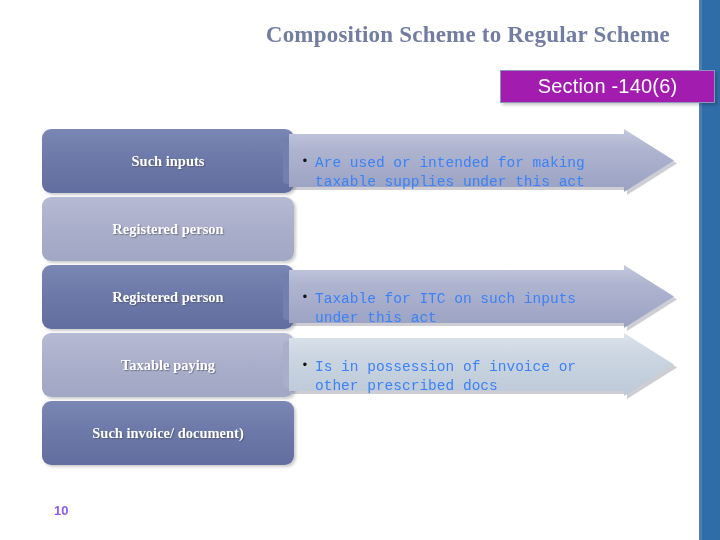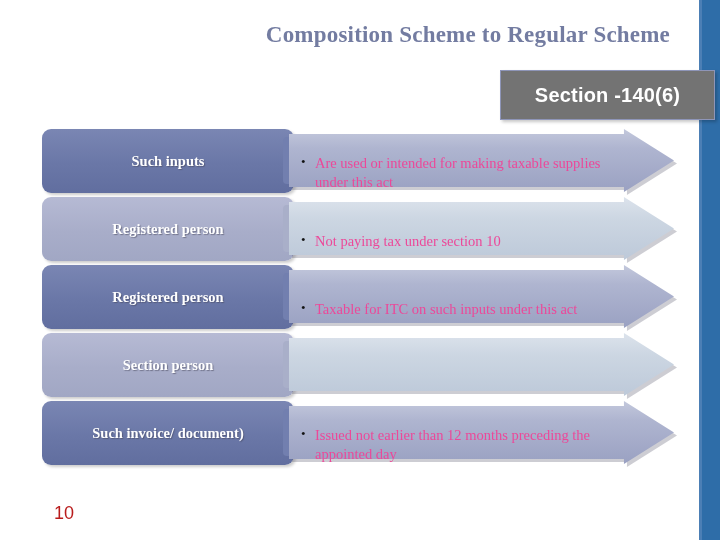--- a/index.html
+++ b/index.html
@@ -56,29 +56,28 @@
     color: #737CA1;
     white-space: nowrap;
   }
 
   
   .section-badge {
     position: absolute;
     left: 500px;
     top: 70px;
     width: 215px;
-    height: 50px;
-    background: #737373;
+    height: 33px;
+    background: #a21caf;
     border: 1px solid #8E95B8;
     box-sizing: border-box;
     display: flex;
     align-items: center;
     justify-content: center;
     box-shadow: 2px 2px 3px rgba(0,0,0,0.22);
-    font-weight: bold;
   }
   .section-badge-text {
     font-family: "Liberation Sans", sans-serif;
     font-size: 20px;
     color: #FFFFFF;
     letter-spacing: 0.2px;
     white-space: nowrap;
   }
 
   
@@ -162,45 +161,46 @@
   .arrow-text {
     position: absolute;
     left: 12px;
     top: 0;
     width: 320px;
     height: 63px;
     display: flex;
     align-items: center;
   }
   .bullet-line {
-    font-family: Liberation Serif, serif;
+    font-family: Liberation Mono, monospace;
     font-size: 14.5px;
-    color: #ec4899;
+    color: #3b82f6;
     line-height: 1.28;
     position: relative;
     padding-left: 14px;
     margin-top: 25px;
   }
   .bullet-line::before {
     content: "\2022";
     position: absolute;
     left: 0;
     top: 0;
     font-size: 13px;
     color: #121212;
   }
 
   
   .page-number {
     position: absolute;
     left: 54px;
     top: 503px;
     font-family: "Liberation Sans", sans-serif;
-    font-size: 18px;
-    color: #b91c1c;
+    font-size: 13px;
+    color: #8b5cf6;
+    font-weight: bold;
   }
   .footer-credit {
     position: absolute;
     right: 6px;
     top: 512px;
     font-family: "Liberation Sans", sans-serif;
     font-size: 12.5px;
     color: #5A5A5A;
     white-space: nowrap;
   }
@@ -230,65 +230,52 @@
       <div class="arrow-text">
         <div class="bullet-line">Are used or intended for making taxable supplies under this act</div>
       </div>
     </div>
   </div>
 
   <div class="row" style="top:197px;">
     <div class="label-box light">
       <span class="label-box-text">Registered person</span>
     </div>
-    <div class="arrow">
-      <div class="arrow-stub light"></div>
-      <div class="arrow-shape shadow"></div>
-      <div class="arrow-shape light"></div>
-      <div class="arrow-text">
-        <div class="bullet-line">Not paying tax under section 10</div>
-      </div>
-    </div>
   </div>
 
   <div class="row" style="top:265px;">
     <div class="label-box dark">
       <span class="label-box-text">Registered person</span>
     </div>
     <div class="arrow">
       <div class="arrow-stub dark"></div>
       <div class="arrow-shape shadow"></div>
       <div class="arrow-shape dark"></div>
       <div class="arrow-text">
         <div class="bullet-line">Taxable for ITC on such inputs under this act</div>
       </div>
     </div>
   </div>
 
   <div class="row" style="top:333px;">
     <div class="label-box light">
-      <span class="label-box-text">Section person</span>
+      <span class="label-box-text">Taxable paying</span>
     </div>
     <div class="arrow">
       <div class="arrow-stub light"></div>
       <div class="arrow-shape shadow"></div>
       <div class="arrow-shape light"></div>
+      <div class="arrow-text">
+        <div class="bullet-line">Is in possession of invoice or other prescribed docs</div>
+      </div>
     </div>
   </div>
 
   <div class="row" style="top:401px;">
     <div class="label-box dark">
       <span class="label-box-text">Such invoice/ document)</span>
     </div>
-    <div class="arrow">
-      <div class="arrow-stub dark"></div>
-      <div class="arrow-shape shadow"></div>
-      <div class="arrow-shape dark"></div>
-      <div class="arrow-text">
-        <div class="bullet-line">Issued not earlier than 12 months preceding the appointed day</div>
-      </div>
-    </div>
   </div>
 
   <div class="page-number">10</div>
 
 
 </div>
 
 </body></html>

